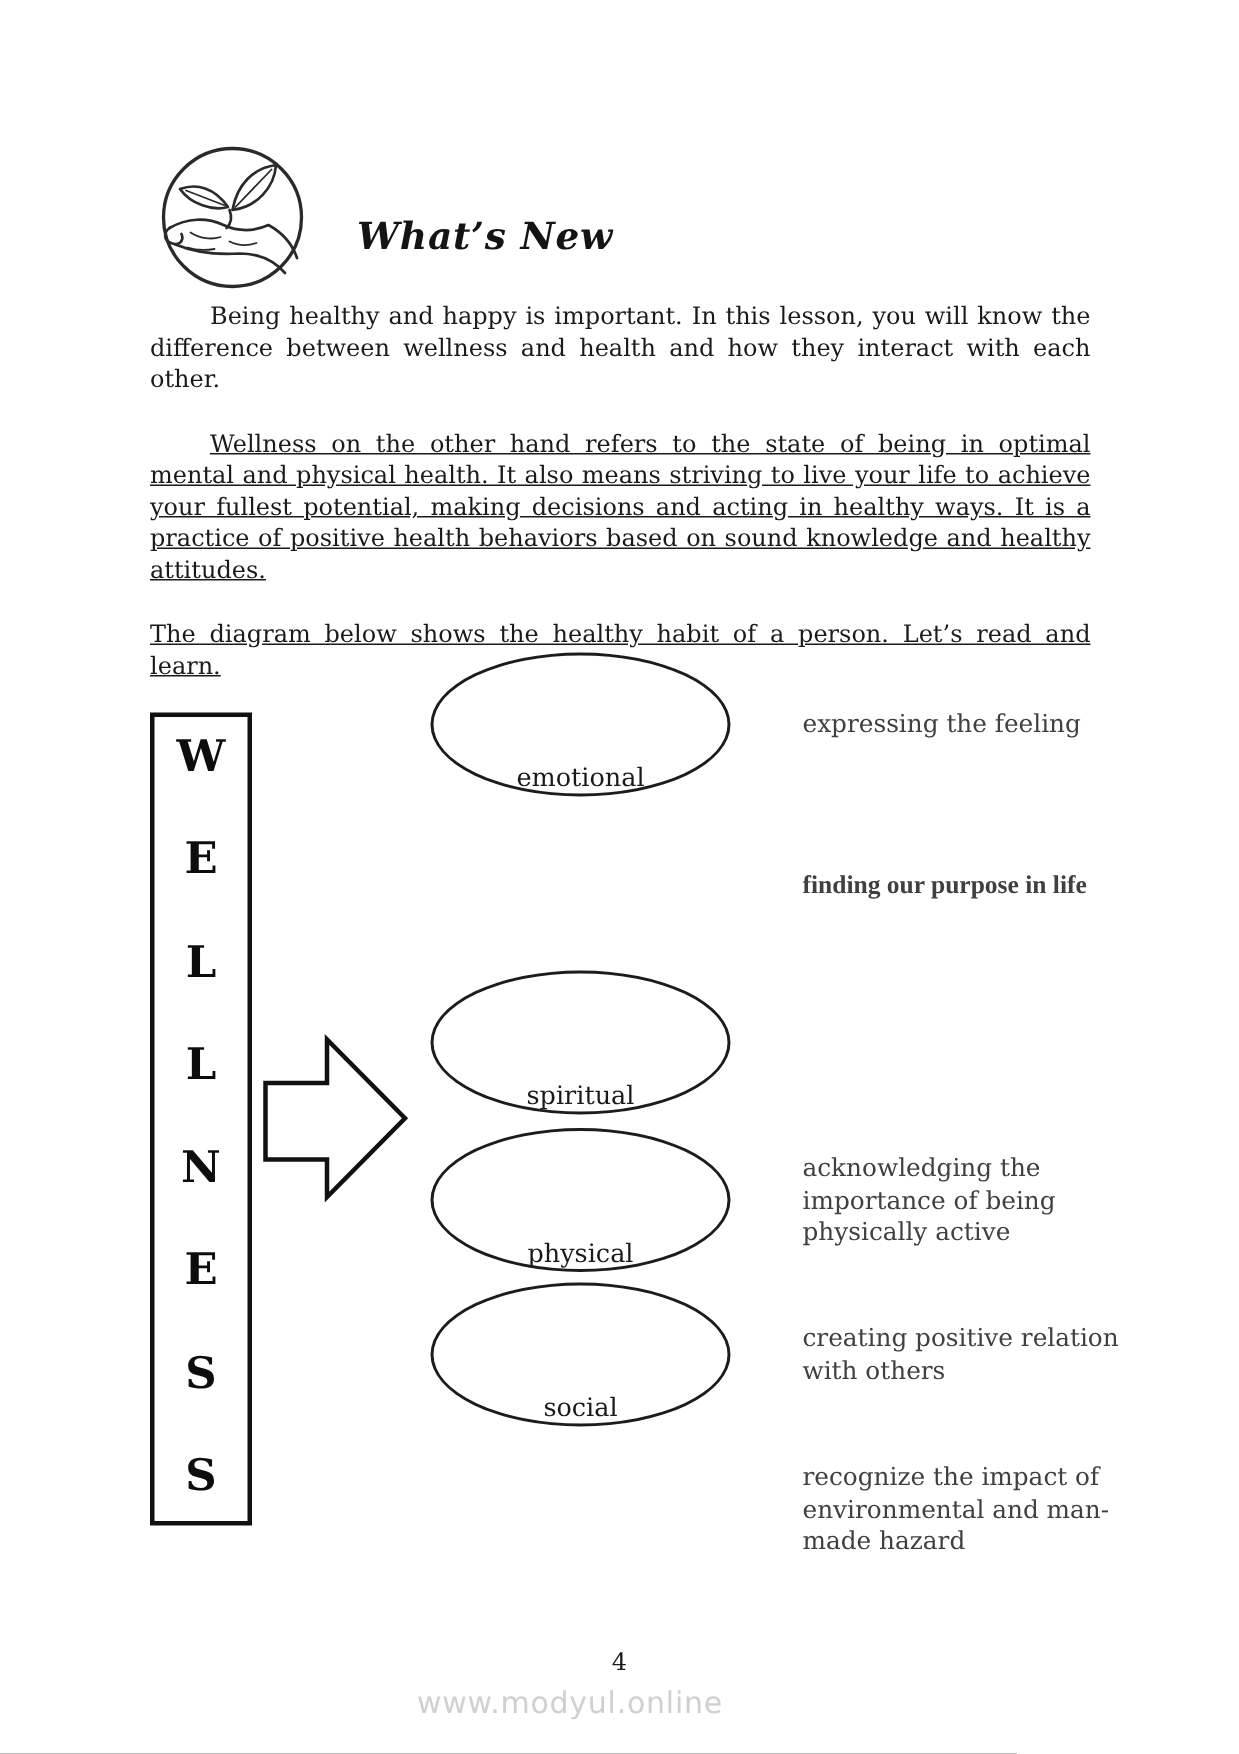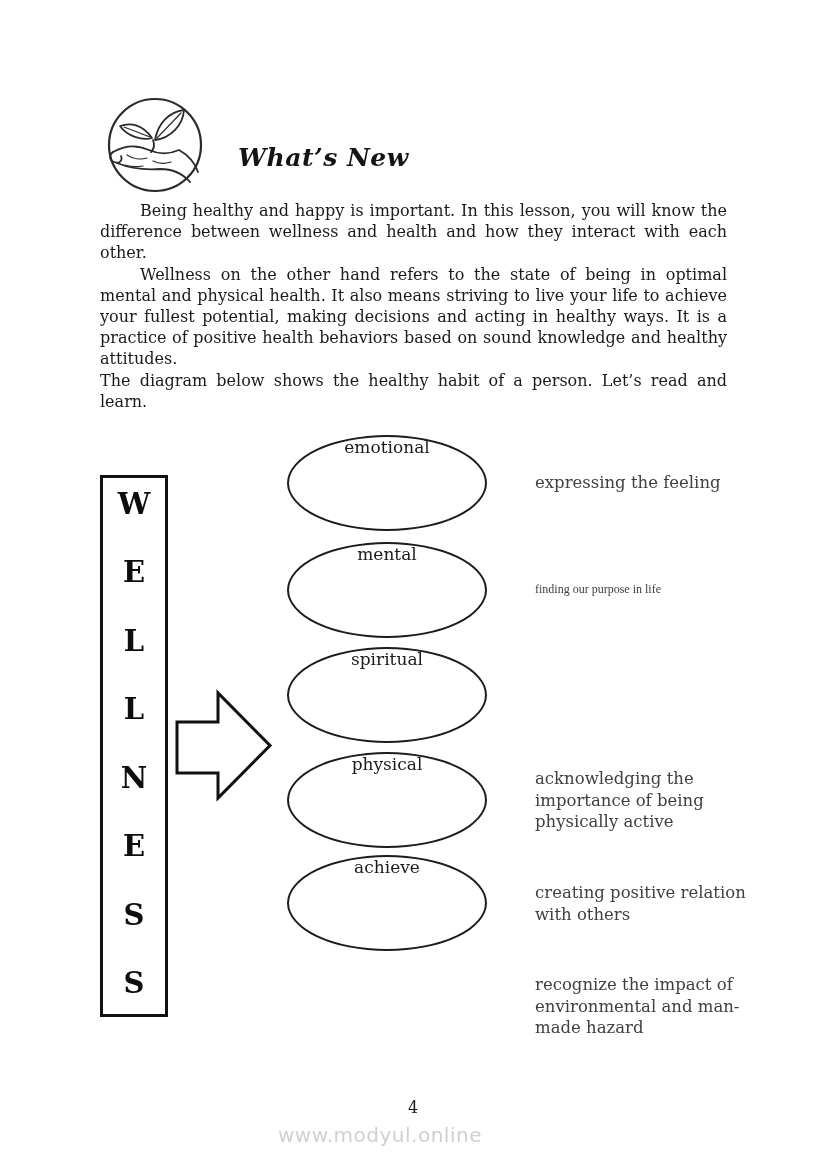--- a/index.html
+++ b/index.html
@@ -37,21 +37,21 @@
   .body-text {
     position: absolute;
     left: 100px; top: 200px;
     width: 627px;
     font-size: 16px;
     line-height: 21px;
     text-align: justify;
   }
   .body-text p { margin: 0; }
   .body-text p.indent { text-indent: 40px; }
-  .body-text p.spaced { margin-top: 1px; }
+  .body-text p.spaced { margin-top: 22px; text-decoration: underline; }
 
   
   .diagram { position: absolute; left: 0; top: 0; width: 826px; height: 1169px; }
 
   .wellness-box {
     position: absolute;
     left: 100px; top: 475px;
     width: 68px; height: 542px;
     border: 3px solid #111;
     box-sizing: border-box;
@@ -80,40 +80,41 @@
     left: 0; width: 826px; height: 96px;
   }
   .ellipse {
     position: absolute;
     left: 287px; top: 0;
     width: 200px; height: 96px;
     border: 2px solid #1c1c1c;
     border-radius: 50%;
     box-sizing: border-box;
     display: flex;
-    align-items: flex-start;
+    align-items: flex-end;
     justify-content: center;
   }
   .ellipse span {
     font-size: 17px;
     color: #1a1a1a;
   }
   .desc {
     position: absolute;
     left: 535px; top: 50%;
     transform: translateY(-50%);
     width: 245px;
     font-size: 16.5px;
     line-height: 21.5px;
     white-space: pre-line;
     color: #404040;
   }
   .diagram-row.times .desc {
     font-family: "Liberation Serif", serif;
-    font-size: 12px;
+    font-size: 17px;
+    font-weight: bold;
   }
 
   
   .page-number {
     position: absolute;
     left: 0; top: 1098px;
     width: 826px;
     text-align: center;
     font-size: 16px;
     color: #1a1a1a;
@@ -184,44 +185,41 @@
     </svg>
 
     <div class="diagram-row" style="top:435px">
       <div class="ellipse">
         <span>emotional</span>
       </div>
       <div class="desc">expressing the feeling</div>
     </div>
 
     <div class="diagram-row times" style="top:542px">
-      <div class="ellipse">
-        <span>mental</span>
-      </div>
       <div class="desc">finding our purpose in life</div>
     </div>
 
     <div class="diagram-row" style="top:647px">
       <div class="ellipse">
         <span>spiritual</span>
       </div>
     </div>
 
     <div class="diagram-row" style="top:752px">
       <div class="ellipse">
         <span>physical</span>
       </div>
       <div class="desc">acknowledging the
 importance of being
 physically active</div>
     </div>
 
     <div class="diagram-row" style="top:855px">
       <div class="ellipse">
-        <span>achieve</span>
+        <span>social</span>
       </div>
       <div class="desc">creating positive relation
 with others</div>
     </div>
 
     <div class="diagram-row" style="top:958px">
       <div class="desc">recognize the impact of
 environmental and man-
 made hazard</div>
     </div>

